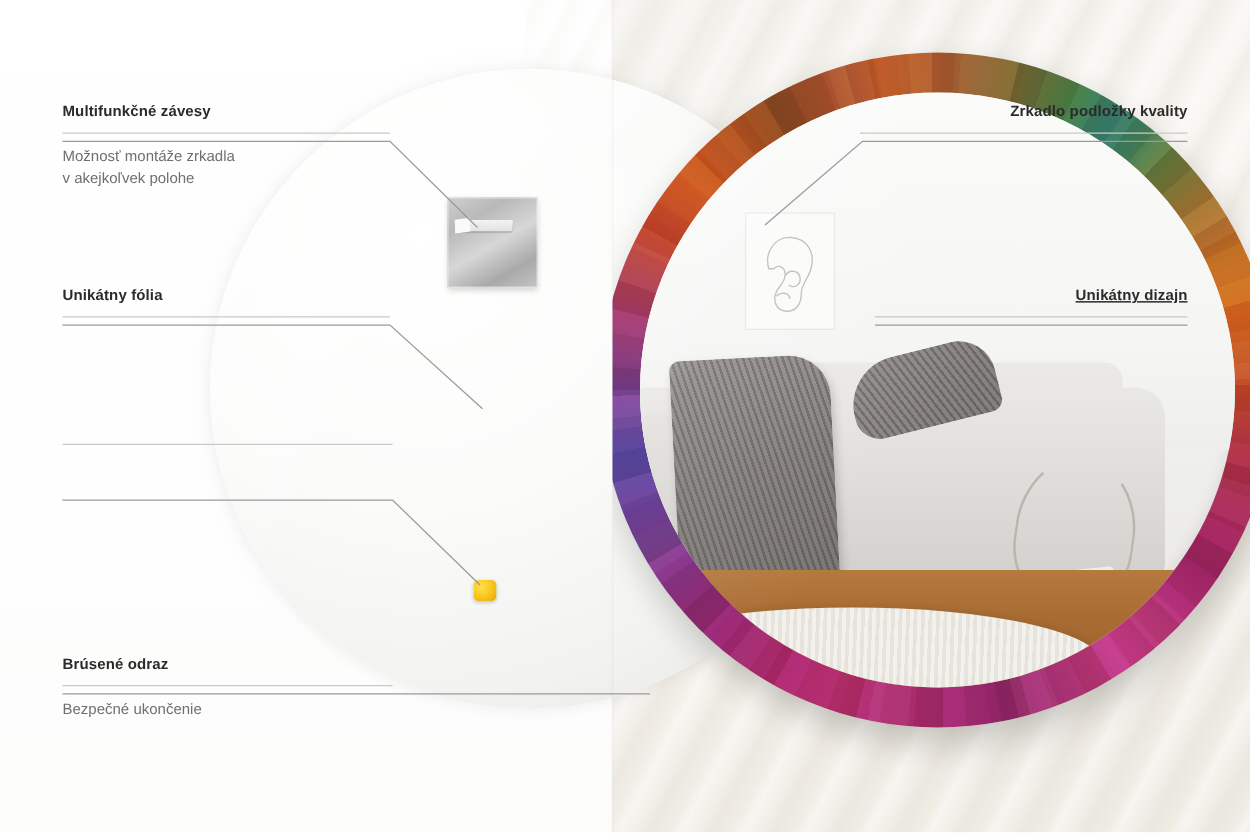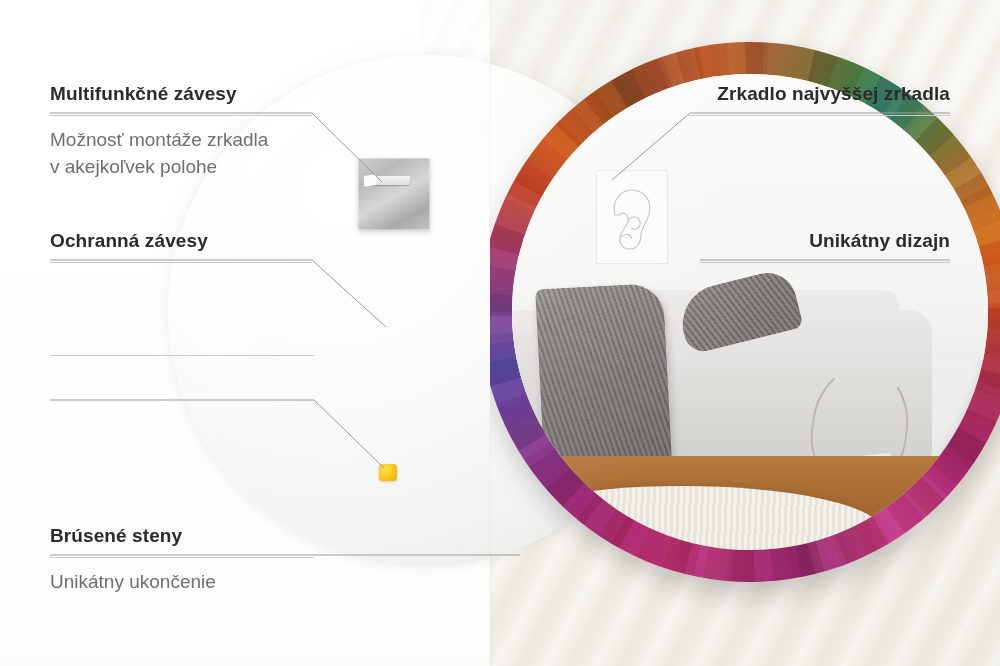--- a/index.html
+++ b/index.html
@@ -225,25 +225,25 @@
   }
   .mirror-shadow{
     position:absolute;left:14px;top:88px;width:560px;height:520px;border-radius:50%;
     background:radial-gradient(circle at 42% 48%, rgba(90,80,70,0.22), rgba(90,80,70,0.06) 58%, rgba(0,0,0,0) 72%);
     filter:blur(14px);
   }
 
   
   .callout{position:absolute;}
   .callout h3{
-    margin:0 0 9px 0;font-size:19px;font-weight:bold;color:#2b2b2b;letter-spacing:.1px;line-height:1.25;
+    margin:0 0 9px 0;font-size:12px;font-weight:bold;color:#2b2b2b;letter-spacing:.1px;line-height:1.25;
   }
   .callout .rule{height:1px;background:#c9c9c9;width:100%;}
   .callout p{
-    margin:10px 0 0 0;font-size:19px;line-height:1.45;color:#6f6f6f;font-weight:400;
+    margin:10px 0 0 0;font-size:12px;line-height:1.45;color:#6f6f6f;font-weight:400;
   }
   .left-callout{text-align:left;}
   .right-callout{text-align:right;}
 
   svg.conn{position:absolute;overflow:visible;pointer-events:none;}
   svg.conn path{fill:none;stroke:#9a9a9a;stroke-width:1;}
 </style>
 </head>
 <body>
 
@@ -305,37 +305,37 @@
     <path d="M950 260 H700"></path>
   </svg>
 
   <div class="callout left-callout" style="left:50px;top:82px;width:262px;">
     <h3>Multifunkčné závesy</h3>
     <div class="rule"></div>
     <p>Možnosť montáže zrkadla<br>v akejkoľvek polohe</p>
   </div>
 
   <div class="callout left-callout" style="left:50px;top:229px;width:262px;">
-    <h3>Ochranná závesy</h3>
+    <h3>Unikátny fólia</h3>
     <div class="rule"></div>
   </div>
 
   <div class="callout left-callout" style="left:50px;top:355px;width:264px;">
     <div class="rule"></div>
   </div>
 
   <div class="callout left-callout" style="left:50px;top:524px;width:264px;">
-    <h3>Brúsené steny</h3>
-    <div class="rule"></div>
-    <p>Unikátny ukončenie</p>
+    <h3>Brúsené odraz</h3>
+    <div class="rule"></div>
+    <p>Bezpečné ukončenie</p>
   </div>
 
   <div class="callout right-callout" style="left:688px;top:82px;width:262px;">
-    <h3>Zrkadlo najvyššej zrkadla</h3>
-    <div class="rule"></div>
-  </div>
-
-  <div class="callout right-callout" style="left:700px;top:229px;width:250px;">
+    <h3>Zrkadlo podložky kvality</h3>
+    <div class="rule"></div>
+  </div>
+
+  <div class="callout right-callout" style="left:700px;top:229px;width:250px;text-decoration:underline;">
     <h3>Unikátny dizajn</h3>
     <div class="rule"></div>
   </div>
 
 </div>
 
 </body></html>

